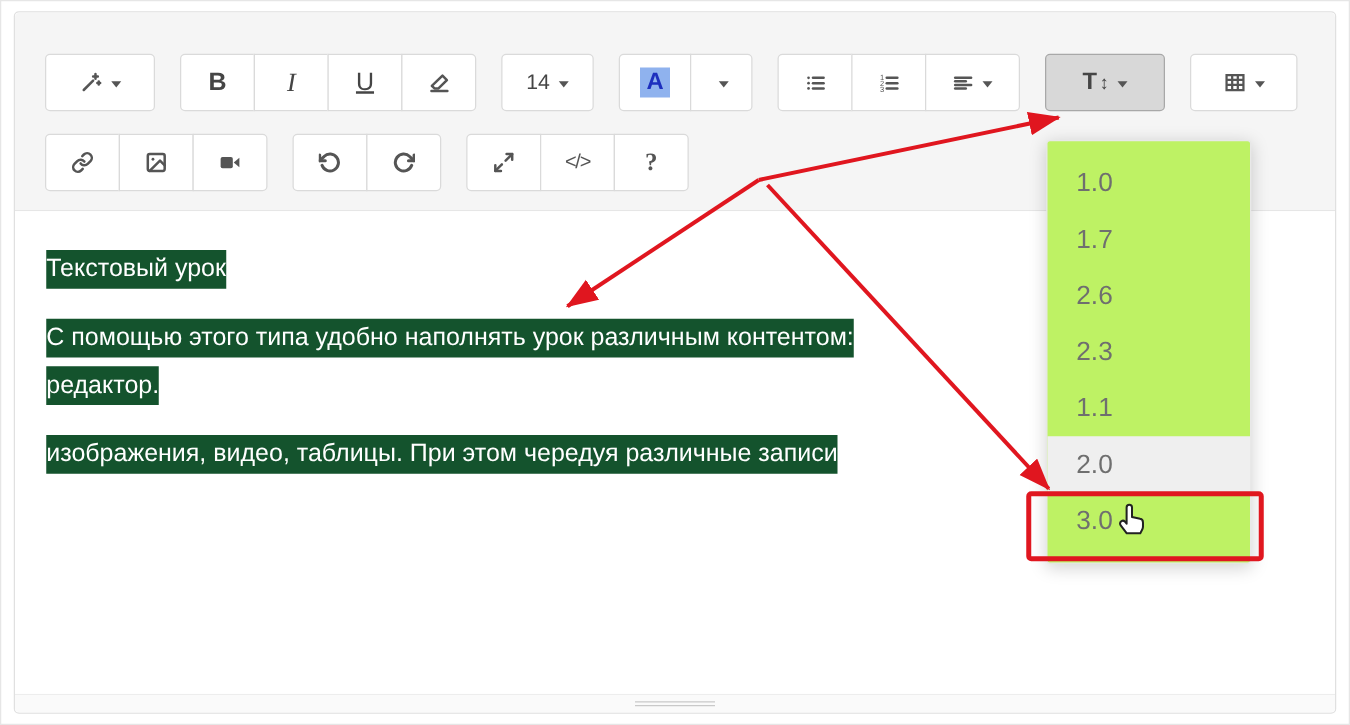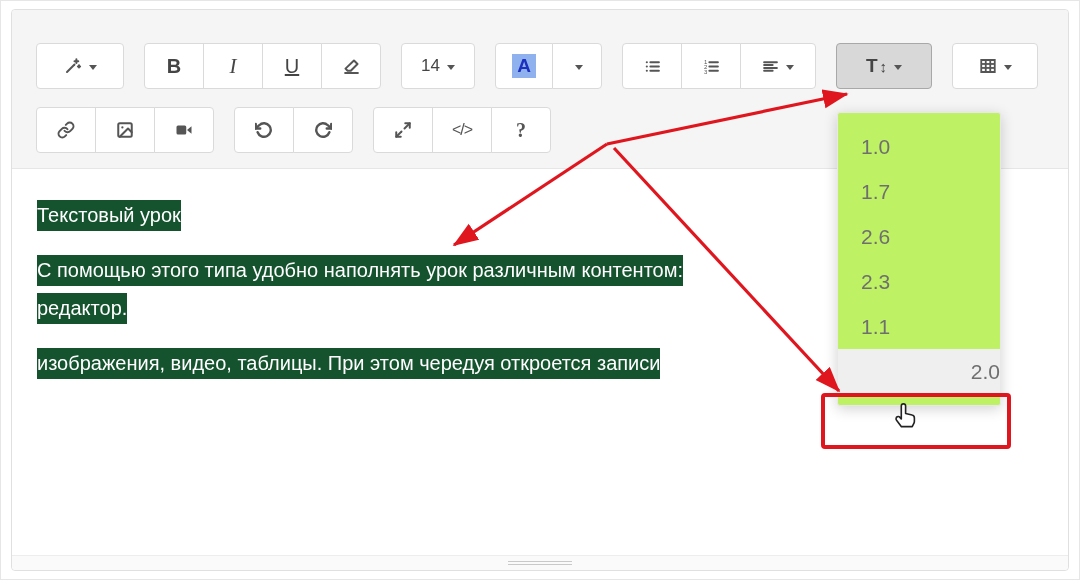--- a/index.html
+++ b/index.html
@@ -110,21 +110,21 @@
     padding:11px 0;
     z-index:20;
   }
   .dd-item {
     height:45px; line-height:45px;
     padding-left:23px;
     font-size:21px;
     color:#6f6f6f;
     cursor:pointer;
   }
-  .dd-item.hovered { background:#efefef;text-align:right; }
+  .dd-item.hovered { background:#efefef; }
   
   .annotation-overlay {
     position:absolute; left:0; top:0;
     width:1080px; height:580px;
     z-index:30;
     pointer-events:none;
   }
 </style>
 </head>
 <body>
@@ -296,39 +296,40 @@
     <div class="docline para-end">
       <span class="sel">Текстовый урок</span>
     </div>
     <div class="docline">
       <span class="sel">С помощью этого типа удобно наполнять урок различным контентом:</span>
     </div>
     <div class="docline para-end">
       <span class="sel">редактор.</span>
     </div>
     <div class="docline">
-      <span class="sel">изображения, видео, таблицы. При этом чередуя откроется записи</span>
+      <span class="sel">изображения, видео, таблицы. При этом чередуя различные записи</span>
     </div>
   </div>
 
   <div class="statusbar">
     <div class="grip">
       <div></div>
         <div></div>
     </div>
   </div>
 </div>
 
 <div class="dropdown">
   <div class="dd-item">1.0</div>
   <div class="dd-item">1.7</div>
   <div class="dd-item">2.6</div>
   <div class="dd-item">2.3</div>
   <div class="dd-item">1.1</div>
   <div class="dd-item hovered">2.0</div>
+  <div class="dd-item">3.0</div>
 </div>
 
 <svg class="annotation-overlay" width="1080" height="580" viewBox="0 0 1080 580">
   <defs>
     <marker id="arw" markerWidth="9" markerHeight="8" refX="7.5" refY="3" orient="auto" markerUnits="strokeWidth">
       <path d="M0,0 L8,3 L0,6 Z" fill="#e0161f"></path>
     </marker>
   </defs>
   <g stroke="#e0161f" stroke-width="3.2" fill="none">
     <line x1="606" y1="143" x2="846" y2="93" marker-end="url(#arw)"></line>

